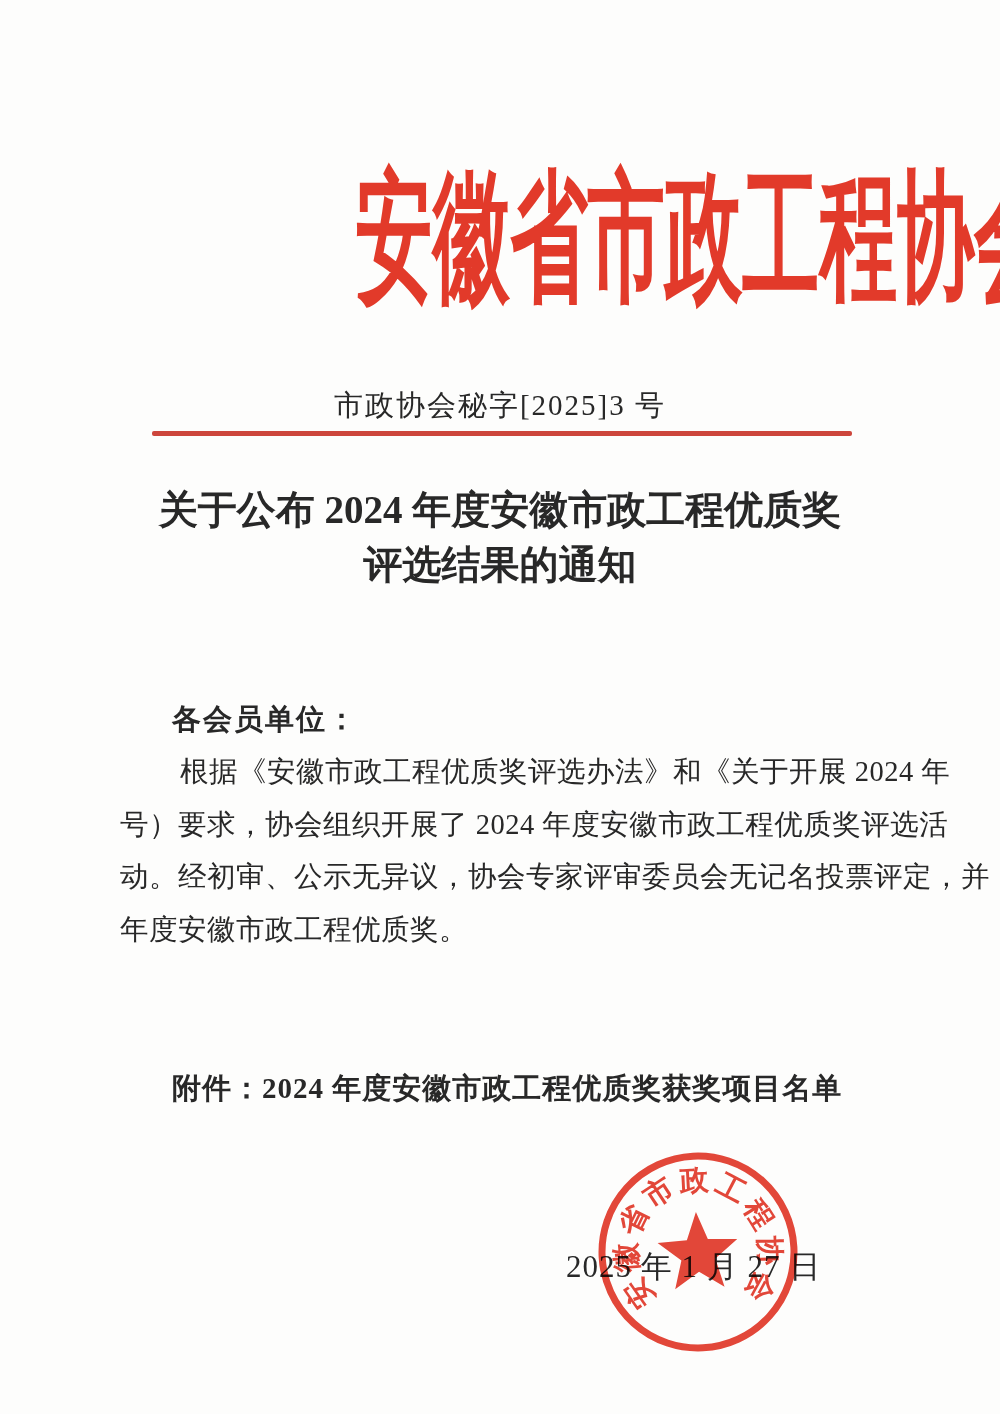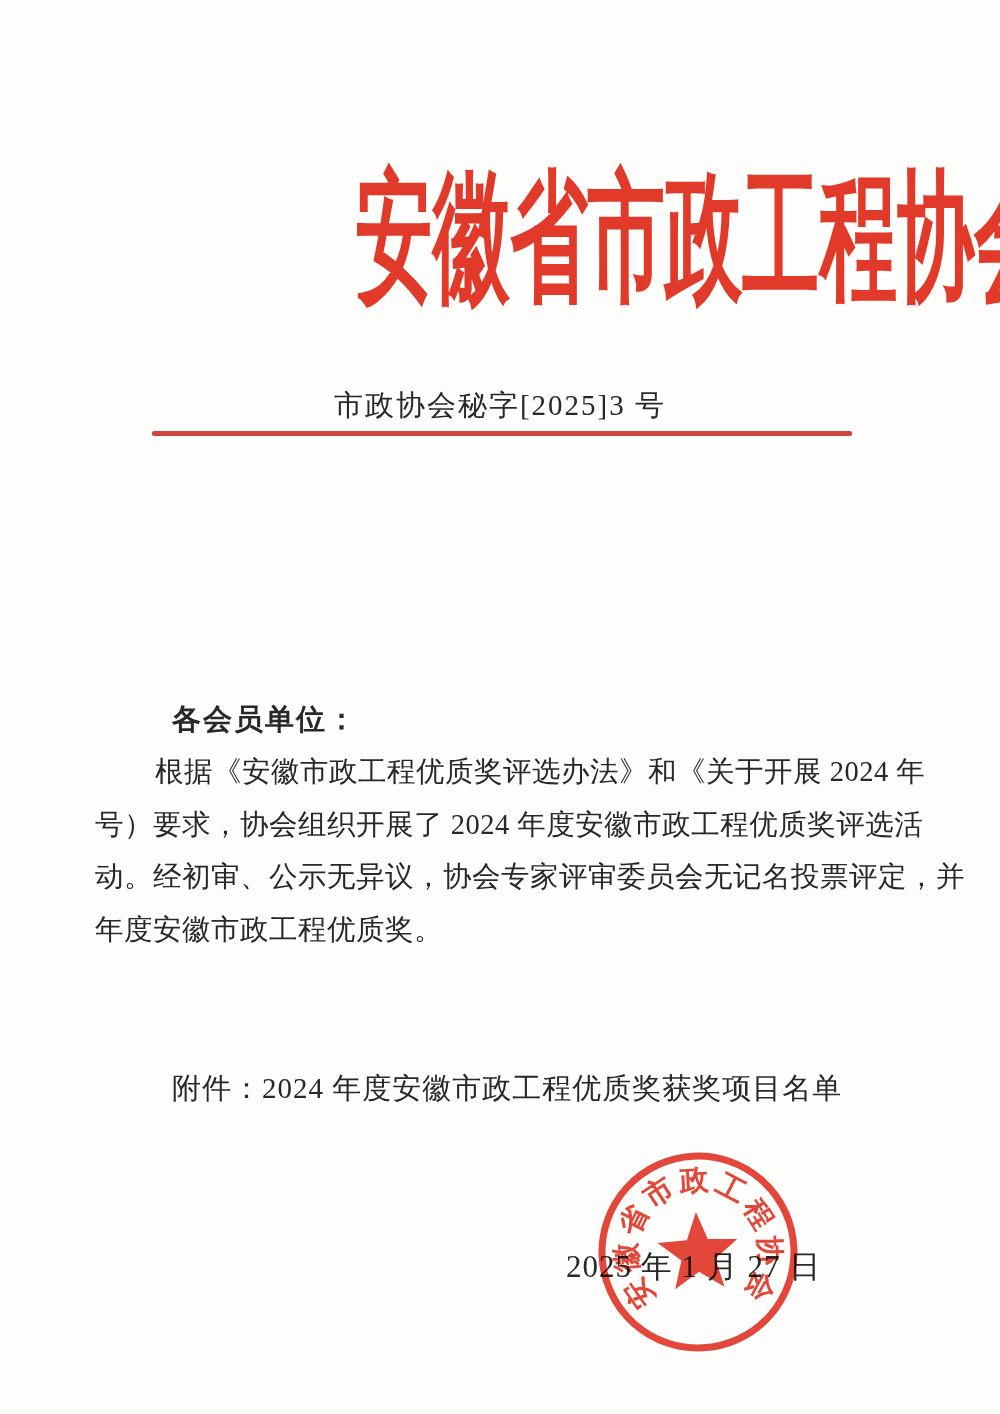--- a/index.html
+++ b/index.html
@@ -72,38 +72,39 @@
     left: 112px;
     padding-left: 60px;
     font-size: 29px;
     font-weight: bold;
     letter-spacing: 2px;
     white-space: nowrap;
   }
   .paragraph {
     position: absolute;
     top: 746px;
-    left: 95px;
+    left: 120px;
     width: 786px;
     font-size: 28.5px;
     letter-spacing: 0.5px;
   }
   .bline {
     line-height: 52.5px;
     white-space: nowrap;
   }
   .indent { padding-left: 60px; }
   .attachment {
     position: absolute;
     top: 1069px;
     left: 112px;
     padding-left: 60px;
     font-size: 29px;
     letter-spacing: 1px;
     white-space: nowrap;
+    font-weight: bold;
   }
   .date {
     position: absolute;
     top: 1246px;
     left: 566px;
     font-size: 31px;
     letter-spacing: 1px;
     white-space: nowrap;
   }
   .seal {
@@ -137,20 +138,24 @@
 <div class="page">
 
   <div class="letterhead">
     <span class="letterhead-txt">安徽省市政工程协会文件</span>
   </div>
 
   <div class="docnum">市政协会秘字[2025]3 号</div>
 
   <div class="redline"></div>
 
+  <div class="title">
+    <div>关于公布 2024 年度安徽市政工程优质奖</div>
+    <div>评选结果的通知</div>
+  </div>
 
   <div class="salutation">各会员单位：</div>
 
   <div class="paragraph">
     <div class="bline indent">根据《安徽市政工程优质奖评选办法》和《关于开展 2024 年</div>
     <div class="bline">号）要求，协会组织开展了 2024 年度安徽市政工程优质奖评选活</div>
     <div class="bline">动。经初审、公示无异议，协会专家评审委员会无记名投票评定，并</div>
     <div class="bline">年度安徽市政工程优质奖。</div>
   </div>
 

